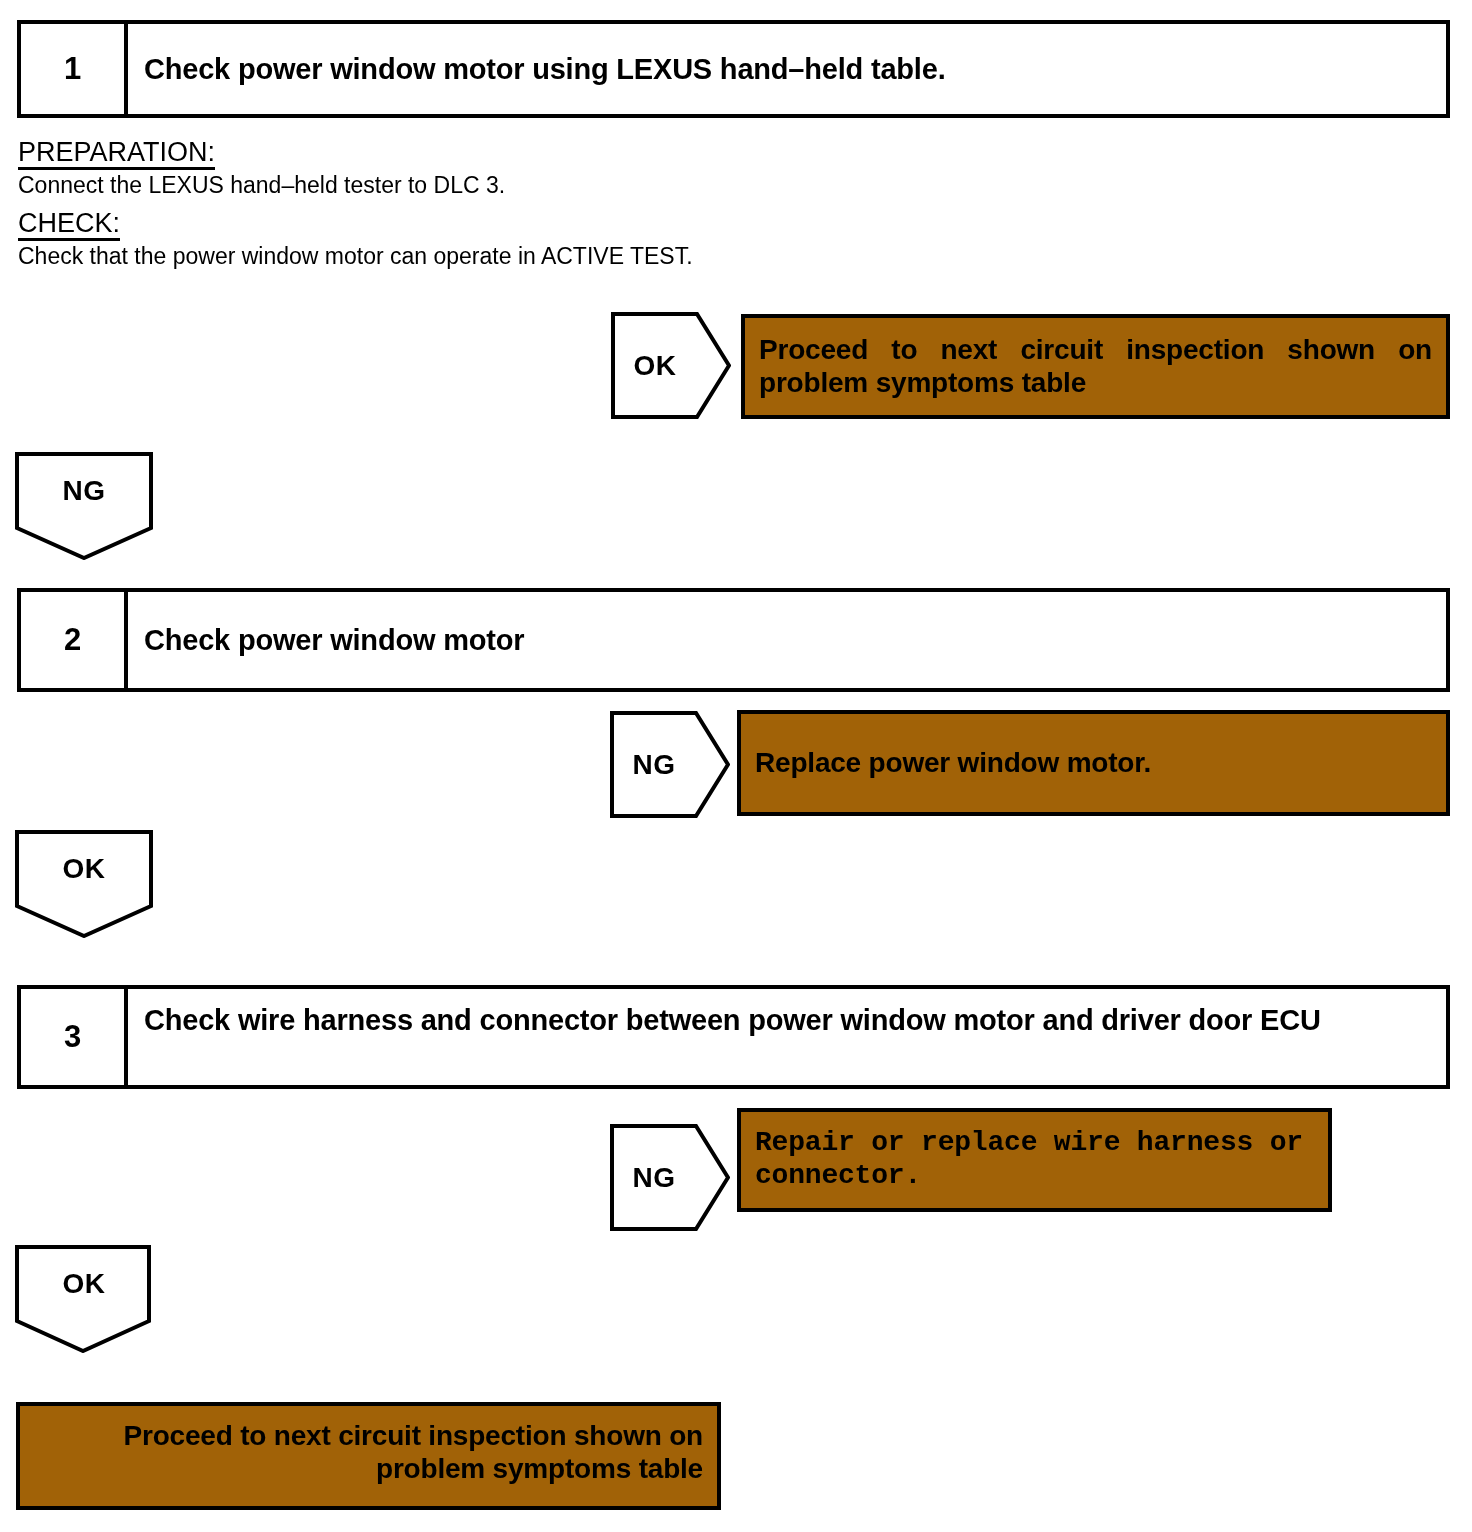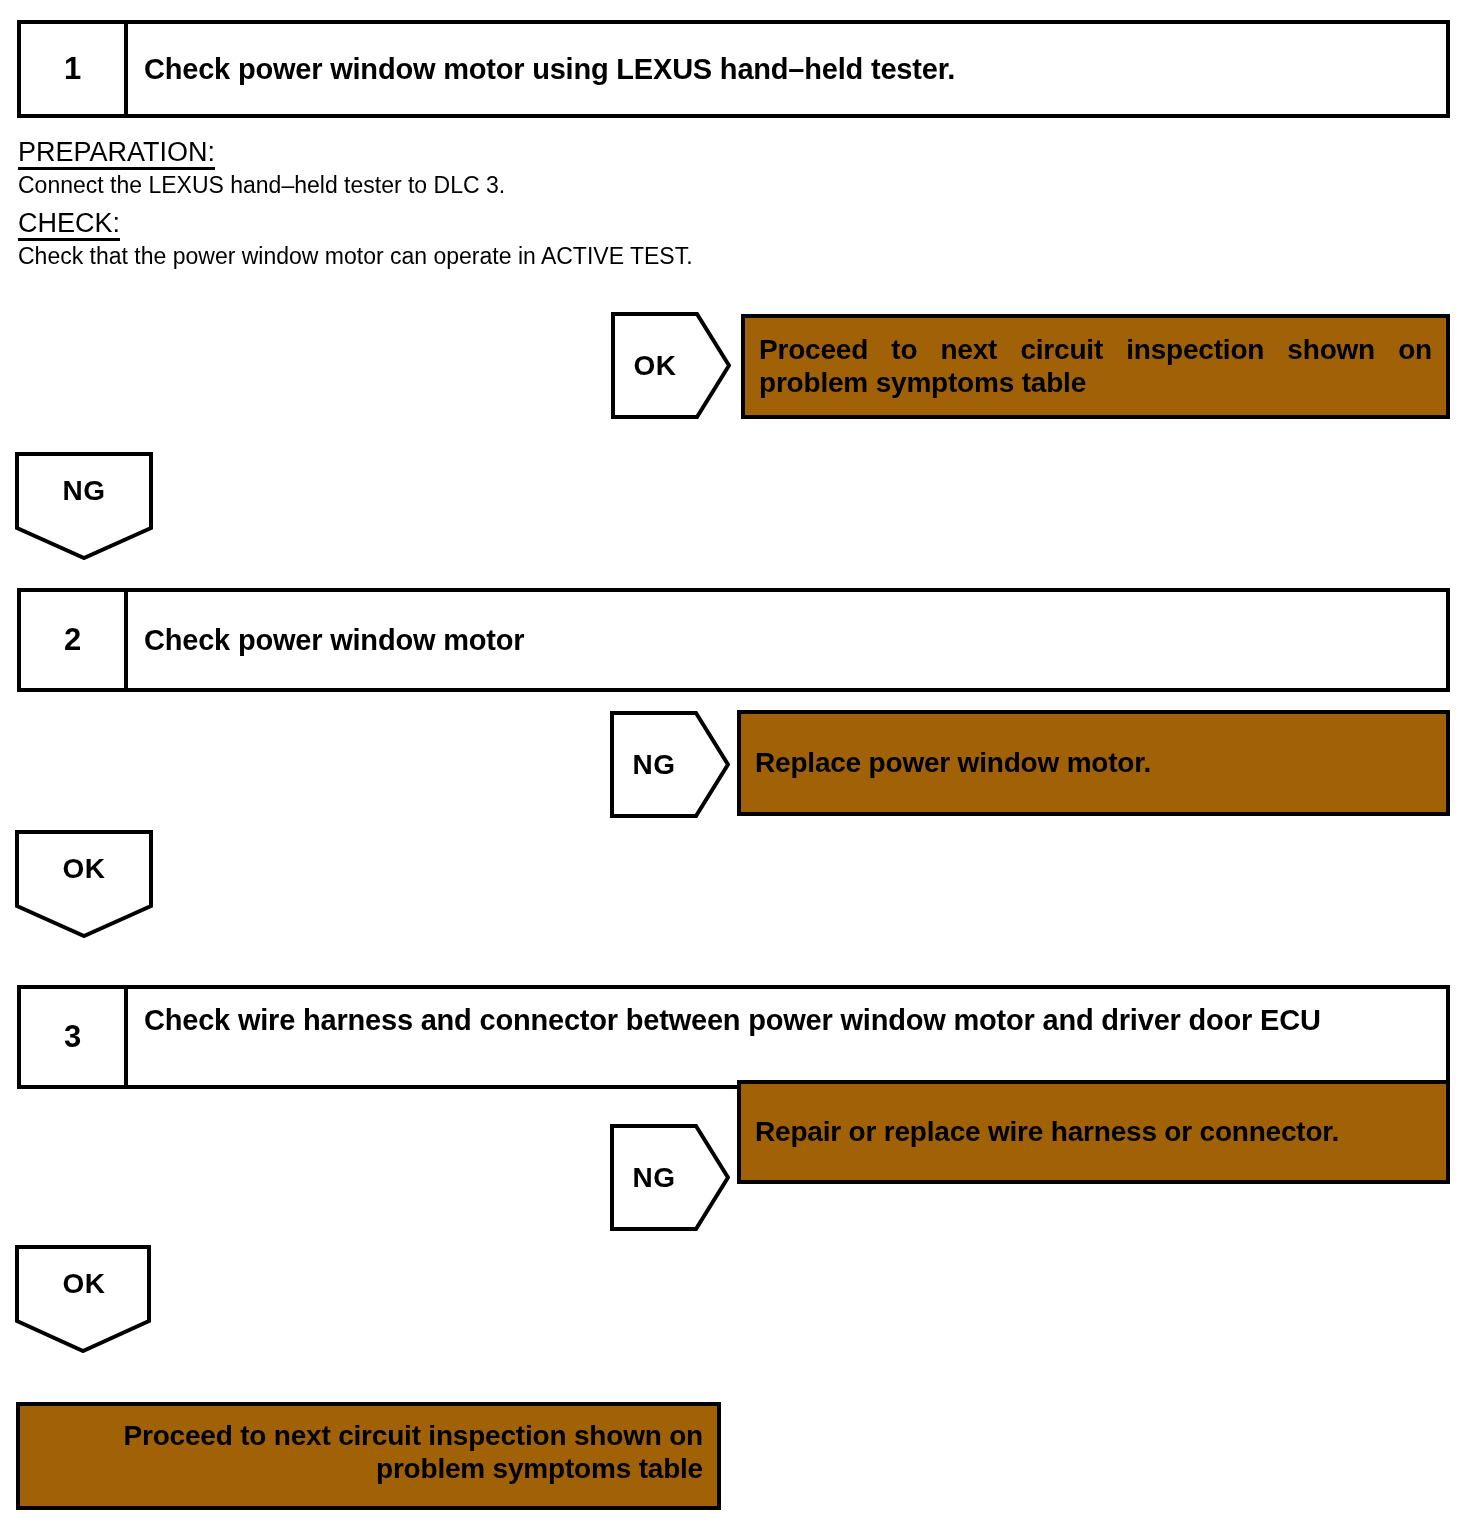--- a/index.html
+++ b/index.html
@@ -157,21 +157,21 @@
   .result-box.top-align { align-items: flex-start; }
   .result-box.top-align .result-text { padding-top: 14px; }
 </style>
 </head>
 <body>
 
 <div id="page">
 
   <div class="step-box" style="left:17px; top:20px; width:1433px; height:98px;">
     <div class="step-num">1</div>
-    <div class="step-title">Check power window motor using LEXUS hand–held tester.</div>
+    <div class="step-title">Check power window motor using LEXUS hand–held table.</div>
   </div>
 
   <div class="note-block">
     <div>
       <div class="note-head">PREPARATION:</div>
       <div class="note-body">Connect the LEXUS hand–held tester to DLC 3.</div>
     </div>
     <div>
       <div class="note-head">CHECK:</div>
       <div class="note-body">Check that the power window motor can operate in ACTIVE TEST.</div>
@@ -226,21 +226,21 @@
     <div class="step-num">3</div>
     <div class="step-title two-line">Check wire harness and connector between power window motor and driver door ECU</div>
   </div>
 
   <div class="arrow-right" style="left:610px; top:1124px;">
     <svg width="120" height="107" viewBox="0 0 120 107" aria-hidden="true">
       <polygon points="2,2 86,2 118,53.5 86,105 2,105" fill="#ffffff" stroke="#000000" stroke-width="4" stroke-linejoin="miter"></polygon>
     </svg>
     <div class="lbl">NG</div>
   </div>
-  <div class="result-box" style="left:737px; top:1080px; width:713px; height:104px;">
+  <div class="result-box" style="left:737px; top:1108px; width:595px; height:104px;font-family:Liberation Mono, monospace;">
     <div class="result-text">
       <span class="ln1">Repair or replace wire harness or connector.</span>
     </div>
   </div>
 
   <div class="arrow-down" style="left:15px; top:1245px;">
     <svg width="138" height="108" viewBox="0 0 138 108" aria-hidden="true">
       <polygon points="2,2 134,2 134,76 68,106 2,76" fill="#ffffff" stroke="#000000" stroke-width="4" stroke-linejoin="miter"></polygon>
     </svg>
     <div class="lbl">OK</div>

